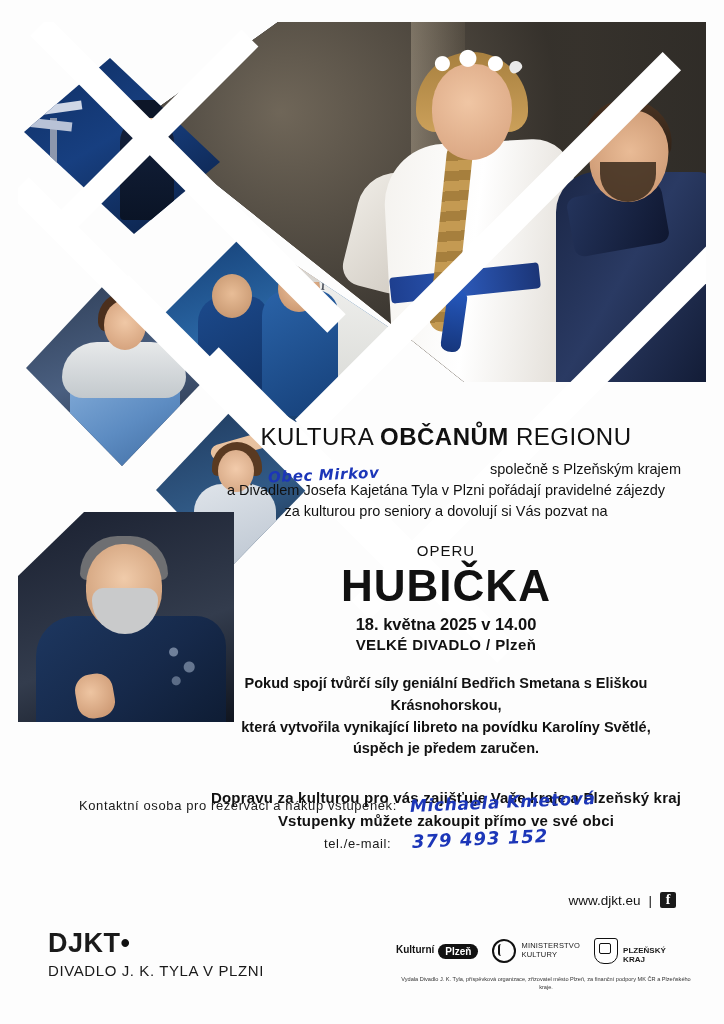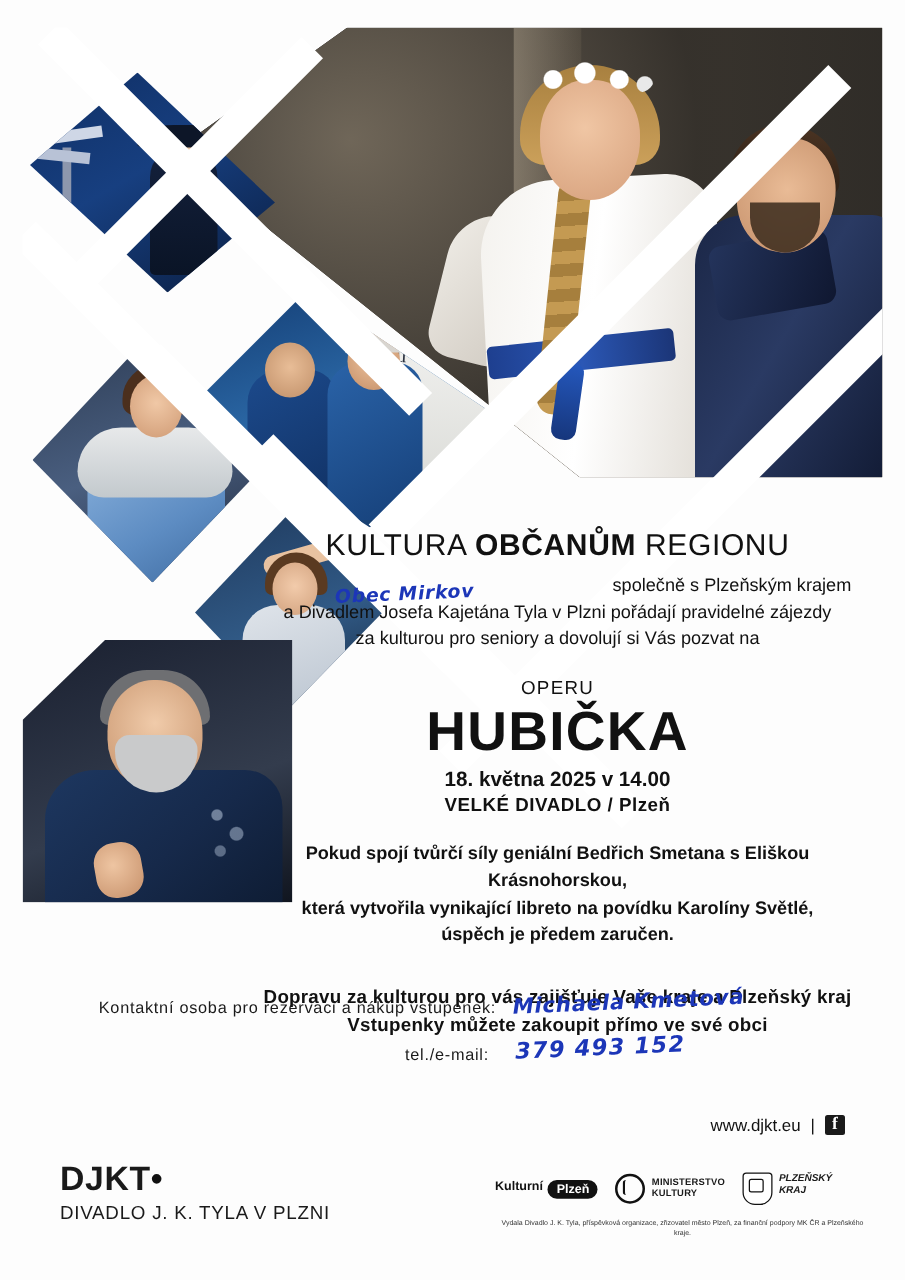--- a/index.html
+++ b/index.html
@@ -507,22 +507,22 @@
     border: 2px solid #111;
     position: relative;
   }
   .logo-mk .circ::after {
     content: "";
     position: absolute; left: 4px; top: 3px;
     width: 9px; height: 12px;
     border-left: 2px solid #111;
     border-radius: 3px;
   }
-  .logo-mk .txt { font-size: 7.5px; font-weight: 700; line-height: 1.15; letter-spacing: .2px; }
-  .logo-pk { display: flex; align-items: flex-start; gap: 5px; font-style: italic; }
+  .logo-mk .txt { font-size: 7.5px; font-weight: 400; line-height: 1.15; letter-spacing: .2px; }
+  .logo-pk { display: flex; align-items: flex-end; gap: 5px; }
   .logo-pk .shield {
     width: 22px; height: 24px;
     background: #fff;
     border: 1.6px solid #111;
     border-radius: 3px 3px 10px 10px;
     position: relative;
   }
   .logo-pk .shield::after {
     content: "";
     position: absolute; left: 4px; top: 4px; width: 10px; height: 9px;

